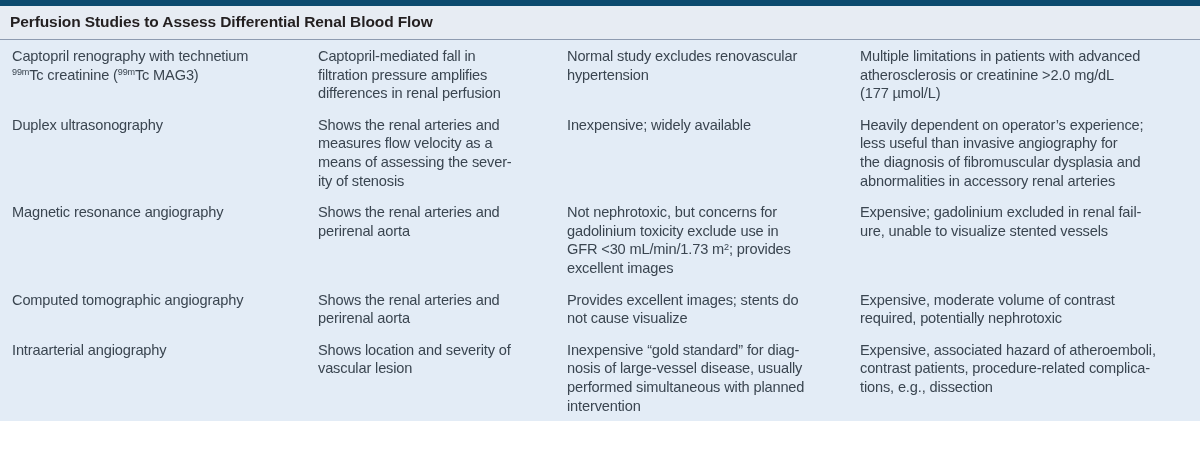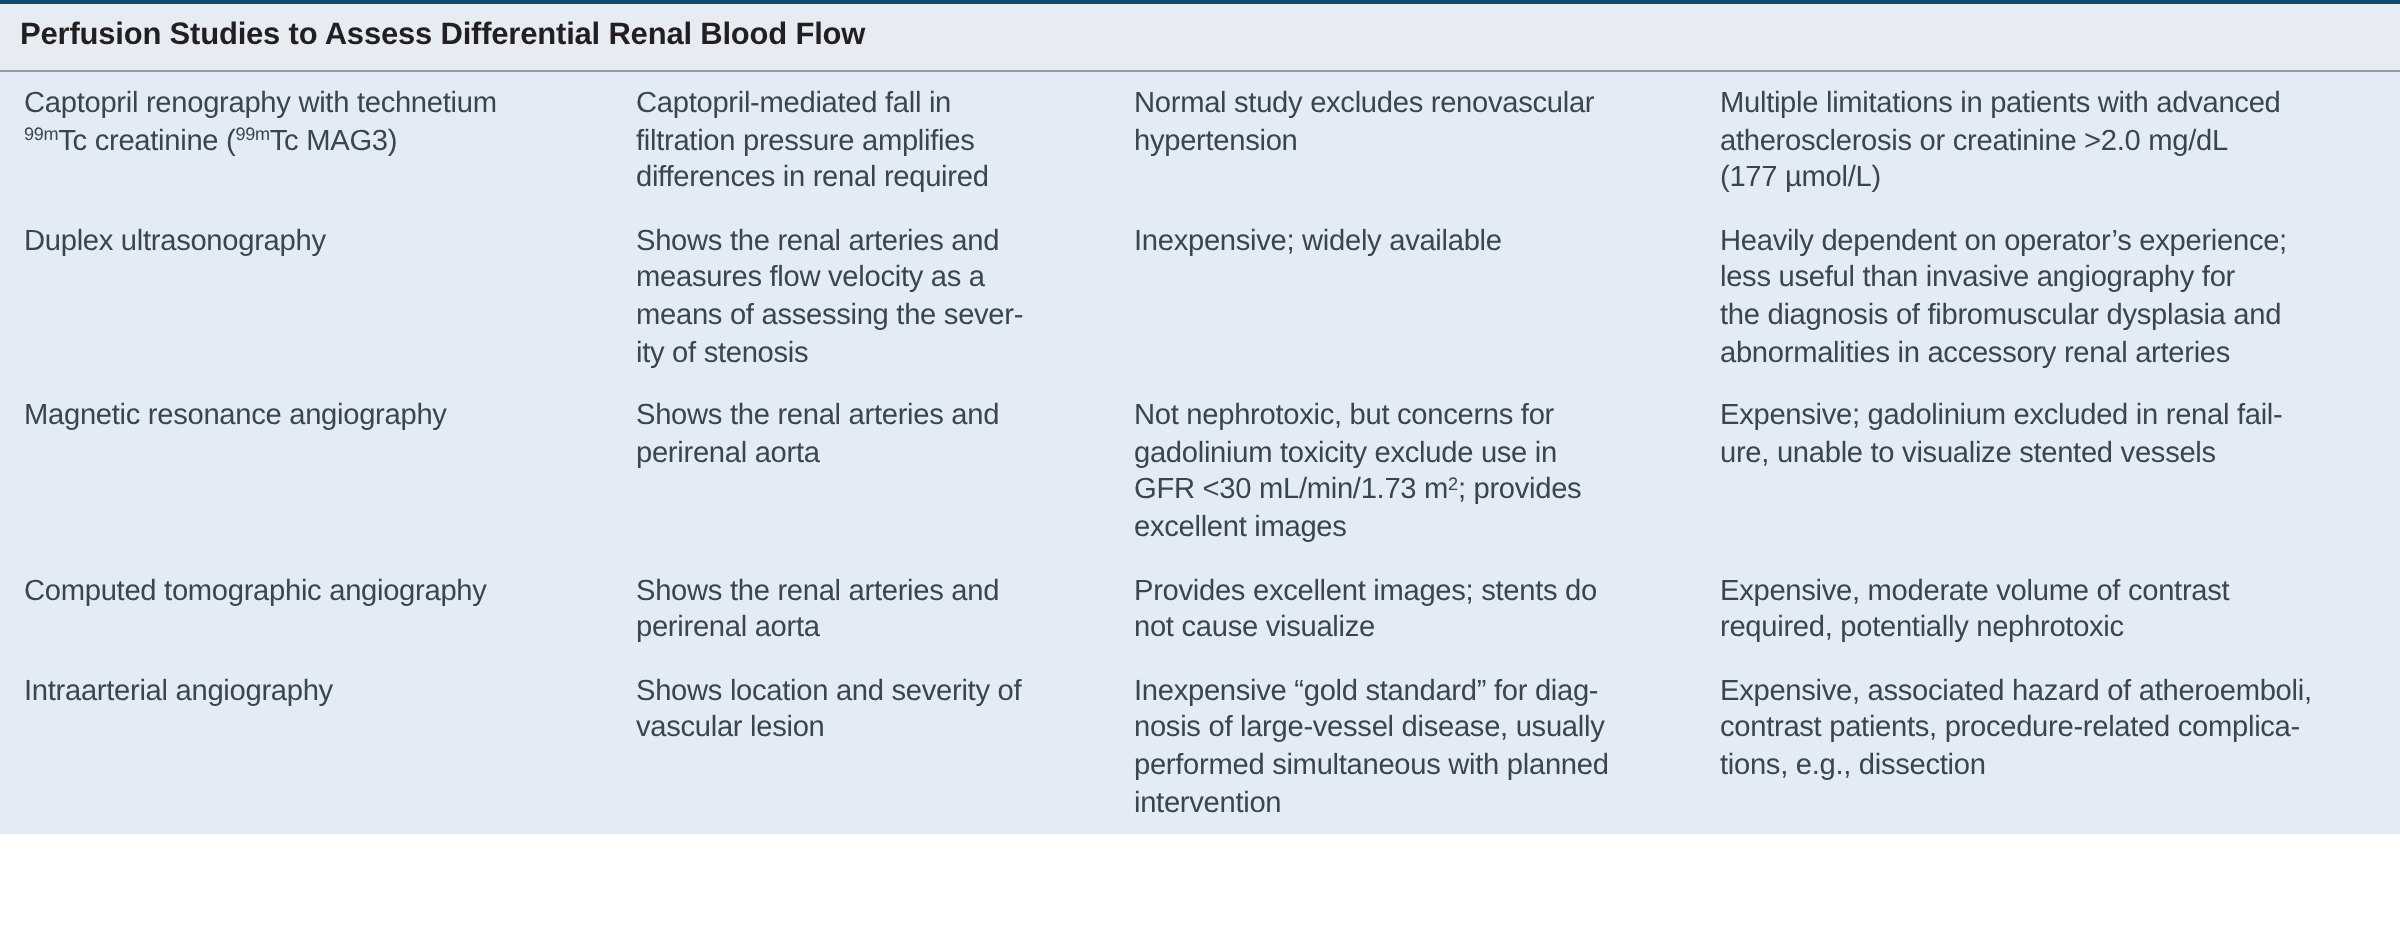--- a/index.html
+++ b/index.html
@@ -38,21 +38,21 @@
     border-bottom: 1px solid #8e9bb0;
     padding: 5px 10px 6px 10px;
     font-size: 15.5px;
     font-weight: bold;
     letter-spacing: -0.1px;
     color: #231f20;
     vertical-align: middle;
     height: 22px;
   }
   tr.section-row.first > td {
-    border-top: 2px solid #0c4a6e;
+    border-top: 6px solid #0c4a6e;
   }
 
   
   tr.data-row > td {
     background: #e3ecf6;
     padding: 7px 10px 6px 10px;
     font-size: 14.6px;
     line-height: 18.6px;
     color: #3a4550;
     vertical-align: top;
@@ -90,21 +90,21 @@
       </tr>
 
       <tr class="data-row">
         <td class="col-1">
           <span class="cell-line">Captopril renography with technetium</span>
           <span class="cell-line"><sup>99m</sup><span>Tc creatinine (</span><sup>99m</sup><span>Tc MAG3)</span></span>
         </td>
         <td>
           <span class="cell-line">Captopril-mediated fall in</span>
           <span class="cell-line">filtration pressure amplifies</span>
-          <span class="cell-line">differences in renal required</span>
+          <span class="cell-line">differences in renal perfusion</span>
         </td>
         <td>
           <span class="cell-line">Normal study excludes renovascular</span>
           <span class="cell-line">hypertension</span>
         </td>
         <td>
           <span class="cell-line">Multiple limitations in patients with advanced</span>
           <span class="cell-line">atherosclerosis or creatinine &gt;2.0 mg/dL</span>
           <span class="cell-line">(177 µmol/L)</span>
         </td>

